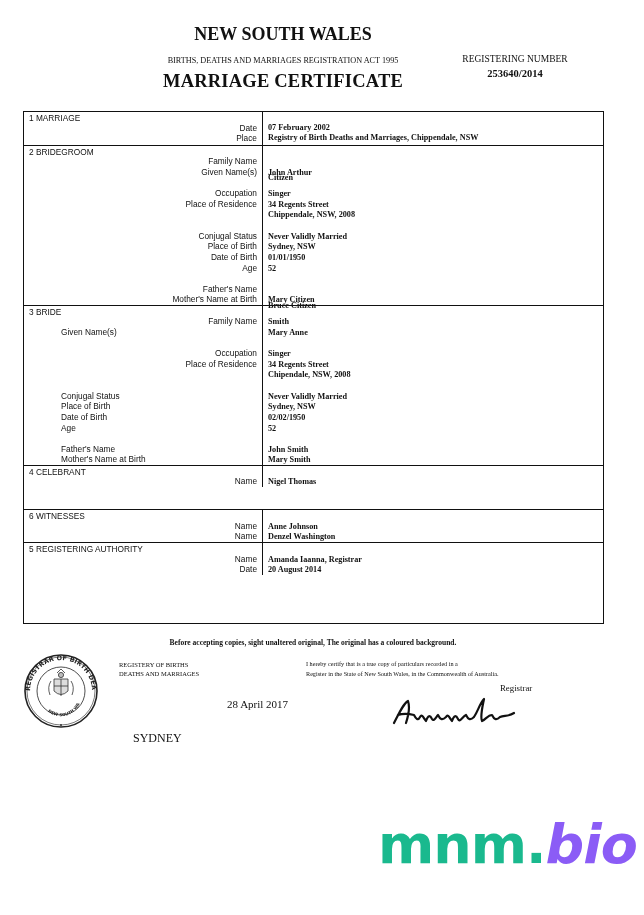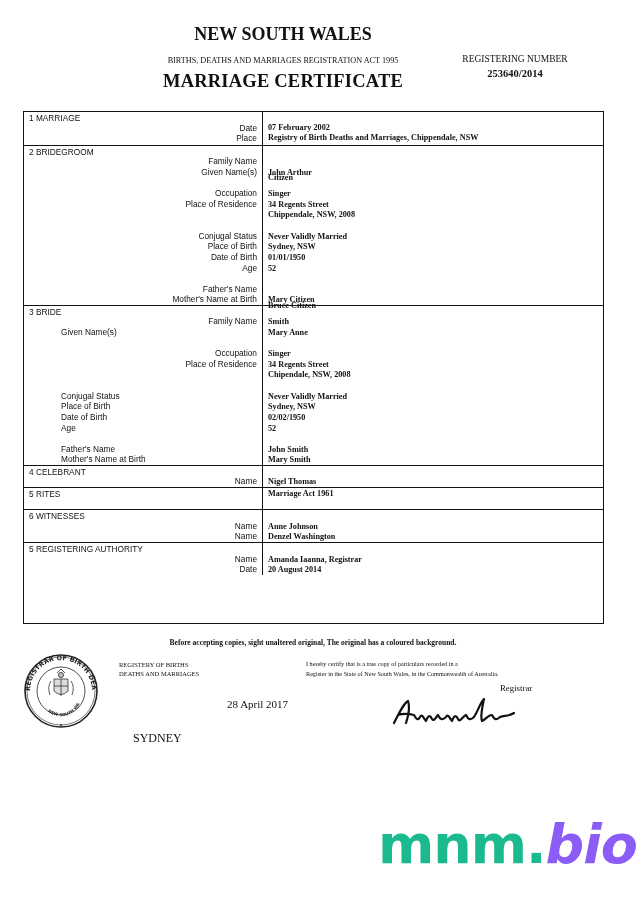--- a/index.html
+++ b/index.html
@@ -109,25 +109,20 @@
     <div class="val serif" style="top:149px;">Mary Smith</div>
   </div>
 
   <div class="row" style="top:353px; height:21px;">
     <div class="vline" style="top:0; height:21px;"></div>
     <div class="sec-title sans">4 CELEBRANT</div>
     <div class="lbl r sans" style="top:10px;">Name</div>
     <div class="val serif" style="top:11px;">Nigel Thomas</div>
   </div>
 
-  <div class="row" style="top:375px; height:21px;">
-    <div class="vline" style="top:0; height:21px;"></div>
-    <div class="sec-title sans">5 RITES</div>
-    <div class="val serif" style="top:1px;">Marriage Act 1961</div>
-  </div>
 
   <div class="row" style="top:397px; height:32px;">
     <div class="vline" style="top:0; height:32px;"></div>
     <div class="sec-title sans">6 WITNESSES</div>
     <div class="lbl r sans" style="top:11px;">Name</div>
     <div class="val serif" style="top:12px;">Anne Johnson</div>
     <div class="lbl r sans" style="top:21px;">Name</div>
     <div class="val serif" style="top:22px;">Denzel Washington</div>
   </div>
 

